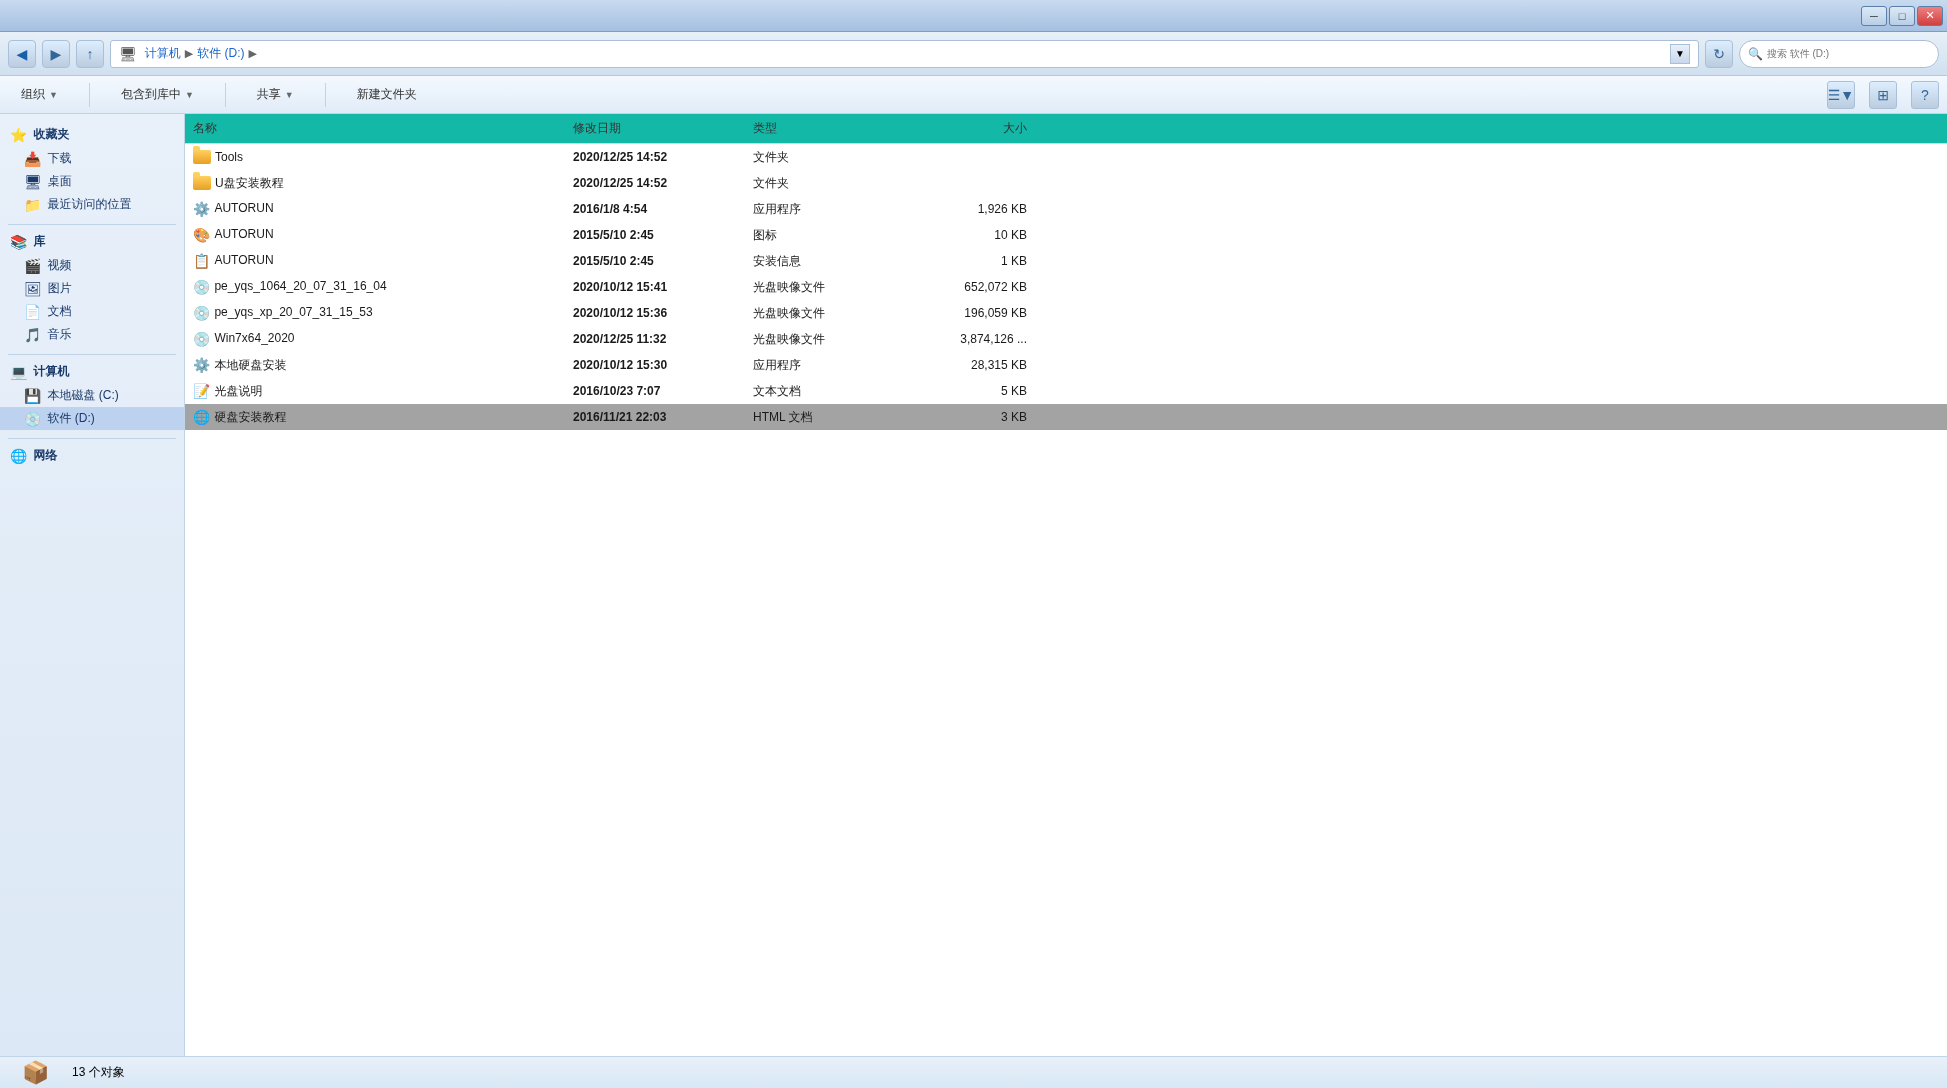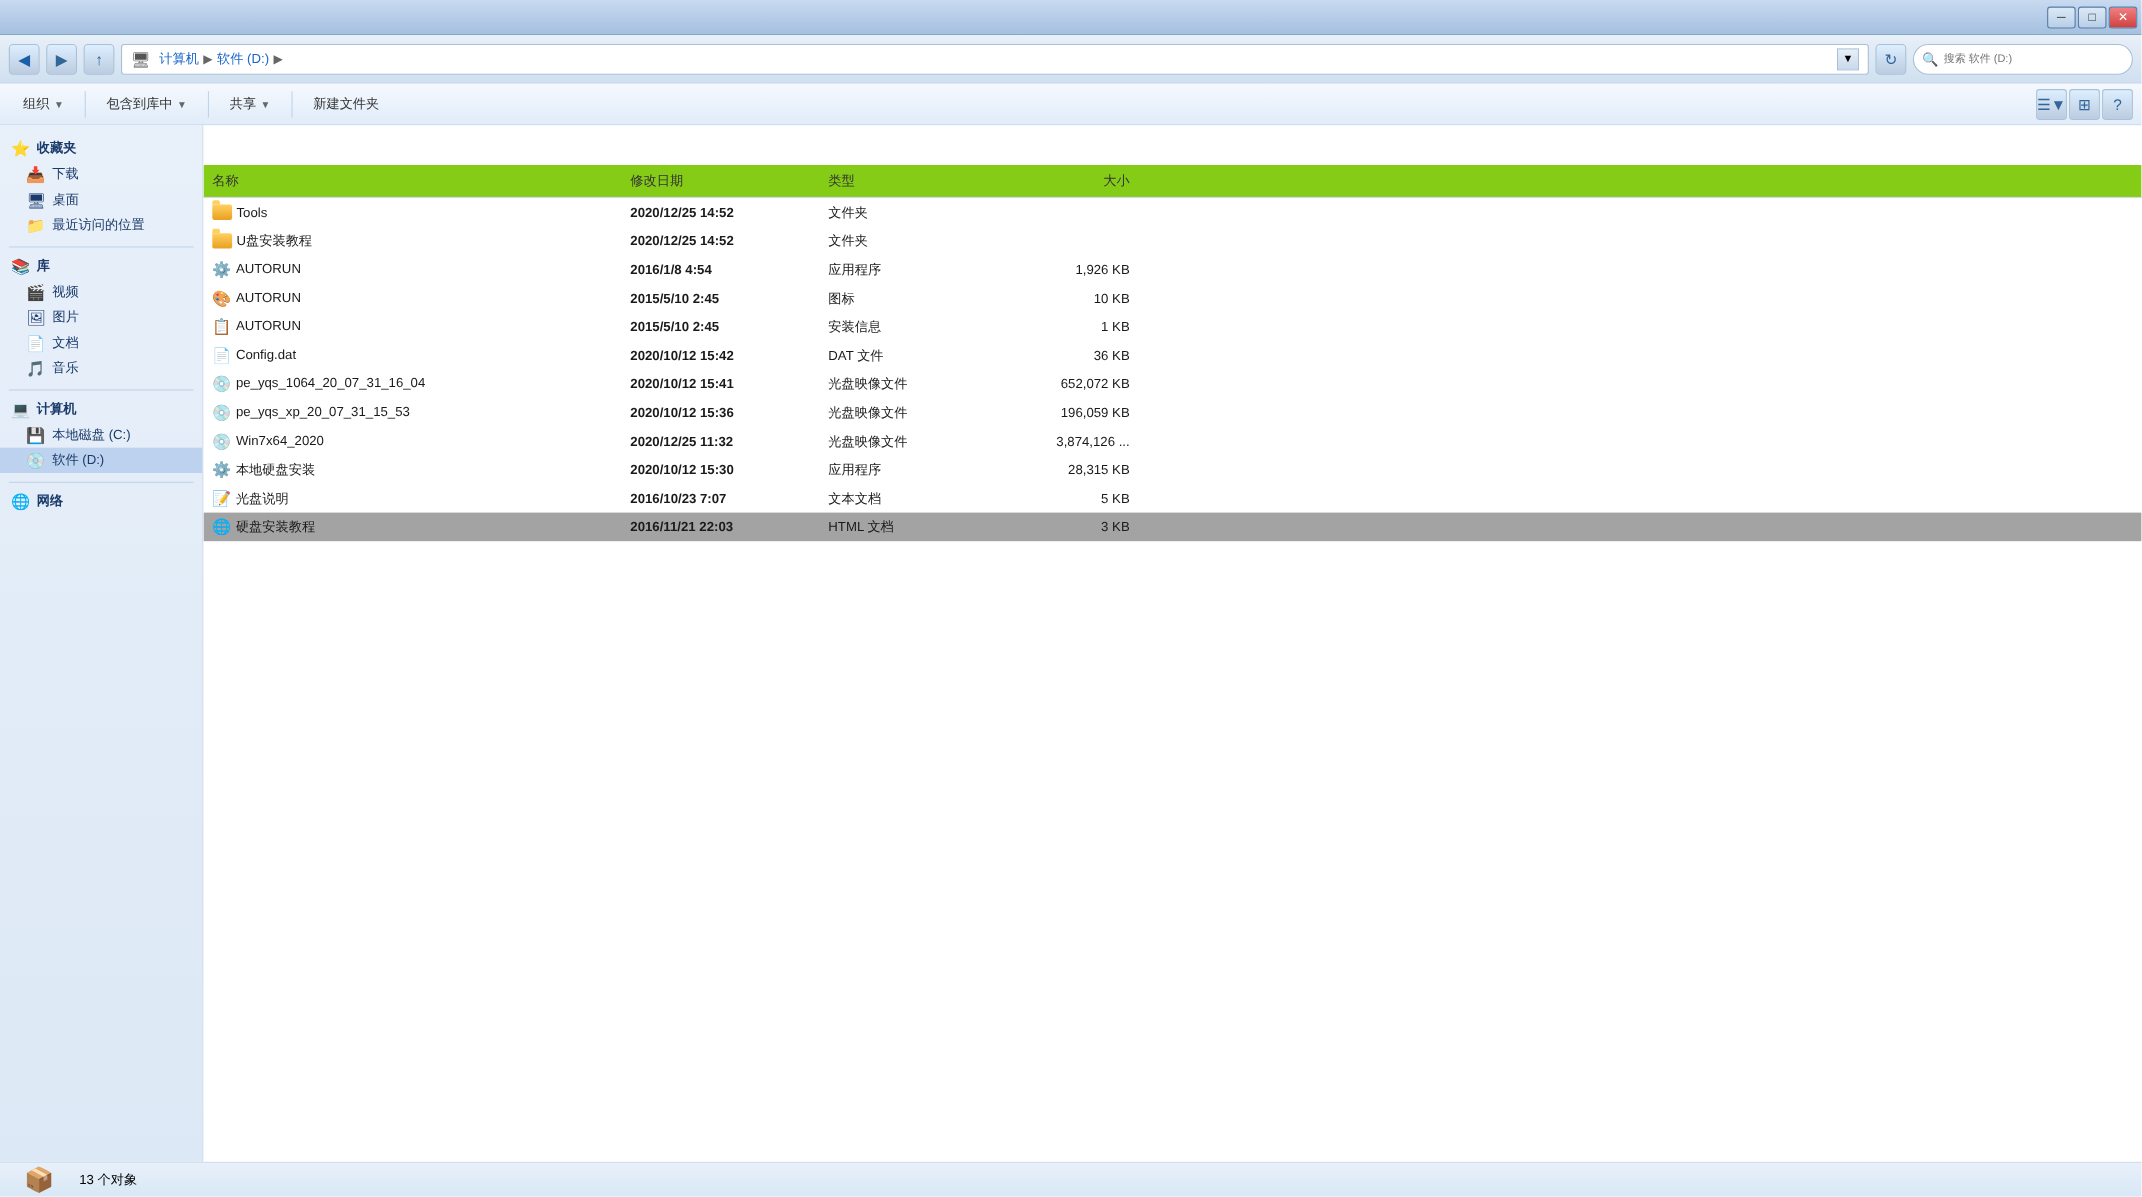--- a/index.html
+++ b/index.html
@@ -134,21 +134,21 @@
       background: transparent;
     }
 
     
     .toolbar {
       height: 38px;
       background: linear-gradient(to bottom, #f5f9ff, #e0ecf8);
       display: flex;
       align-items: center;
       padding: 0 8px;
-      gap: 2px;
+      gap: 14px;
       border-bottom: 1px solid #c0d4e8;
     }
     .toolbar-btn {
       height: 28px;
       padding: 0 12px;
       border: 1px solid transparent;
       border-radius: 3px;
       background: transparent;
       cursor: pointer;
       font-size: 12px;
@@ -233,24 +233,23 @@
     .file-list-area {
       flex: 1;
       background: white;
       overflow-y: auto;
     }
     .file-list-header {
       display: flex;
       align-items: flex-start;
       padding: 4px 0;
       border-bottom: 1px solid #d0d8e8;
-      background: #84cc16;
+      background: #14b8a6;
       position: sticky;
       top: 0;
-      margin-top: 36px;
     }
     .file-list-header .col {
       font-size: 12px;
       font-weight: normal;
       color: #333;
       padding: 2px 8px;
       cursor: pointer;
       user-select: none;
     }
     .col-name { width: 380px; }
@@ -458,26 +457,20 @@
     <div class="col col-type">图标</div>
     <div class="col col-size">10 KB</div>
   </div>
         <div class="file-row">
     <div class="col col-name"><span style="font-size:14px;vertical-align:middle;margin-right:4px;">📋</span><span>AUTORUN</span></div>
     <div class="col col-date">2015/5/10 2:45</div>
     <div class="col col-type">安装信息</div>
     <div class="col col-size">1 KB</div>
   </div>
         <div class="file-row">
-    <div class="col col-name"><span style="font-size:14px;vertical-align:middle;margin-right:4px;">📄</span><span>Config.dat</span></div>
-    <div class="col col-date">2020/10/12 15:42</div>
-    <div class="col col-type">DAT 文件</div>
-    <div class="col col-size">36 KB</div>
-  </div>
-        <div class="file-row">
     <div class="col col-name"><span style="font-size:14px;vertical-align:middle;margin-right:4px;">💿</span><span>pe_yqs_1064_20_07_31_16_04</span></div>
     <div class="col col-date">2020/10/12 15:41</div>
     <div class="col col-type">光盘映像文件</div>
     <div class="col col-size">652,072 KB</div>
   </div>
         <div class="file-row">
     <div class="col col-name"><span style="font-size:14px;vertical-align:middle;margin-right:4px;">💿</span><span>pe_yqs_xp_20_07_31_15_53</span></div>
     <div class="col col-date">2020/10/12 15:36</div>
     <div class="col col-type">光盘映像文件</div>
     <div class="col col-size">196,059 KB</div>

